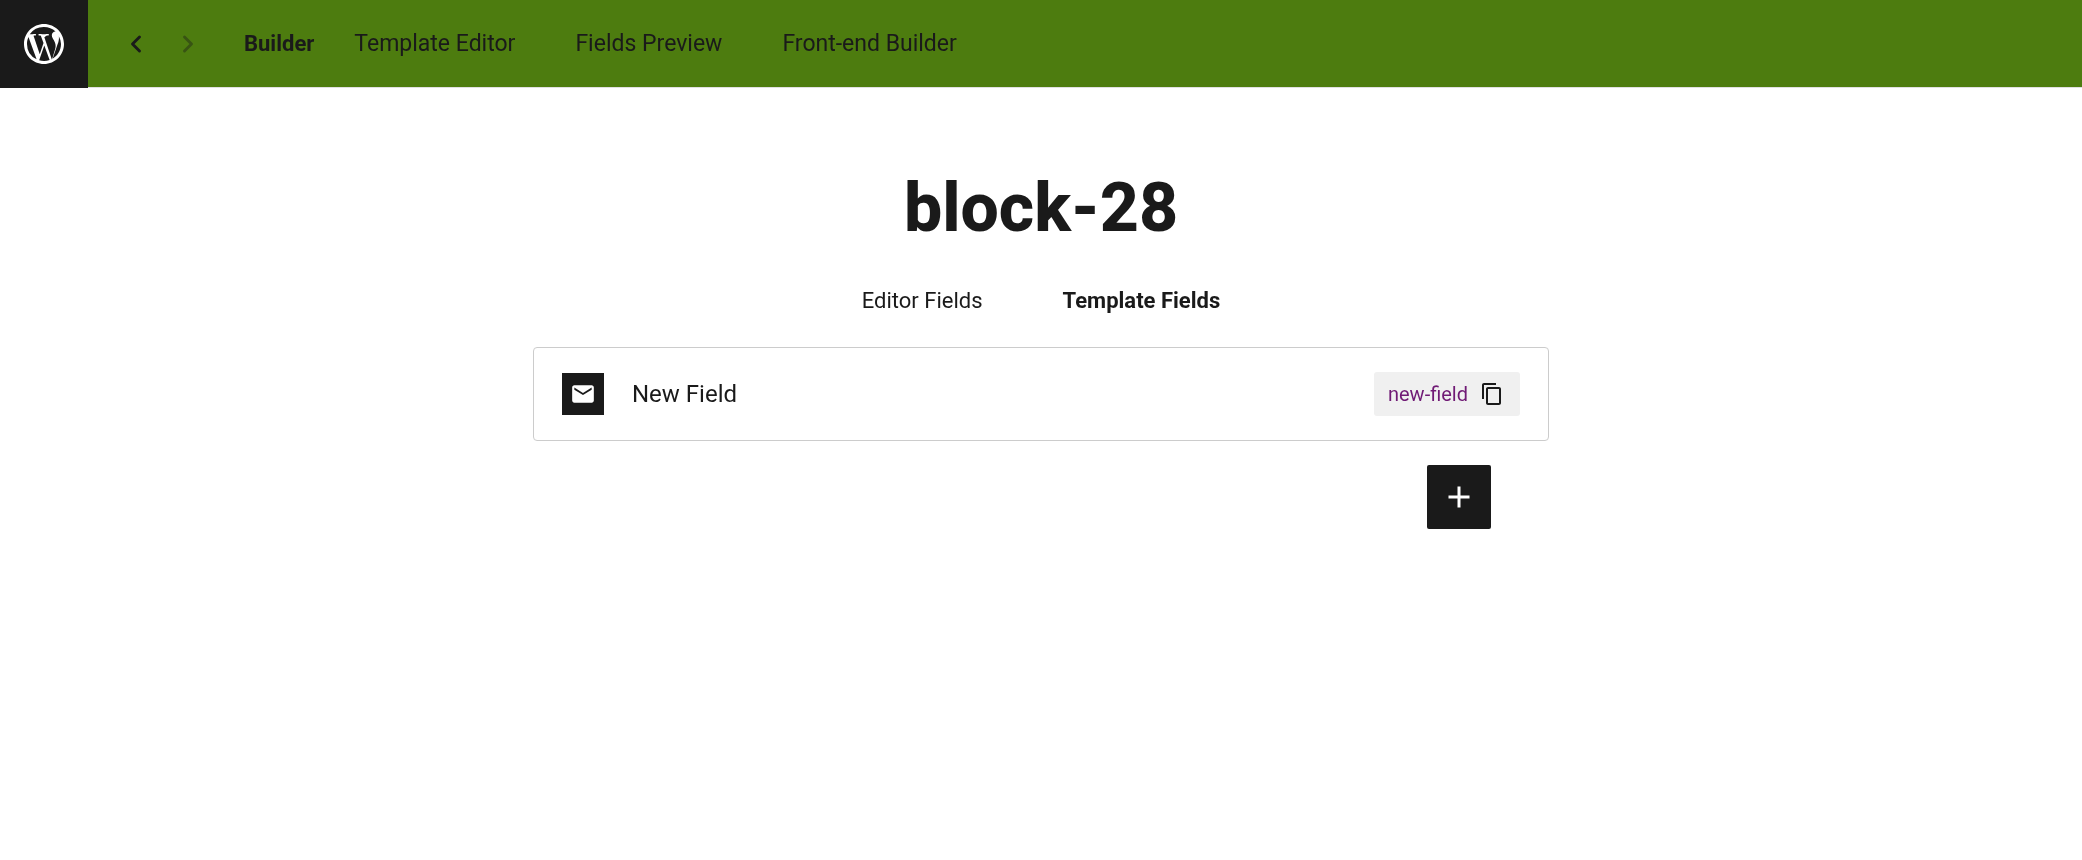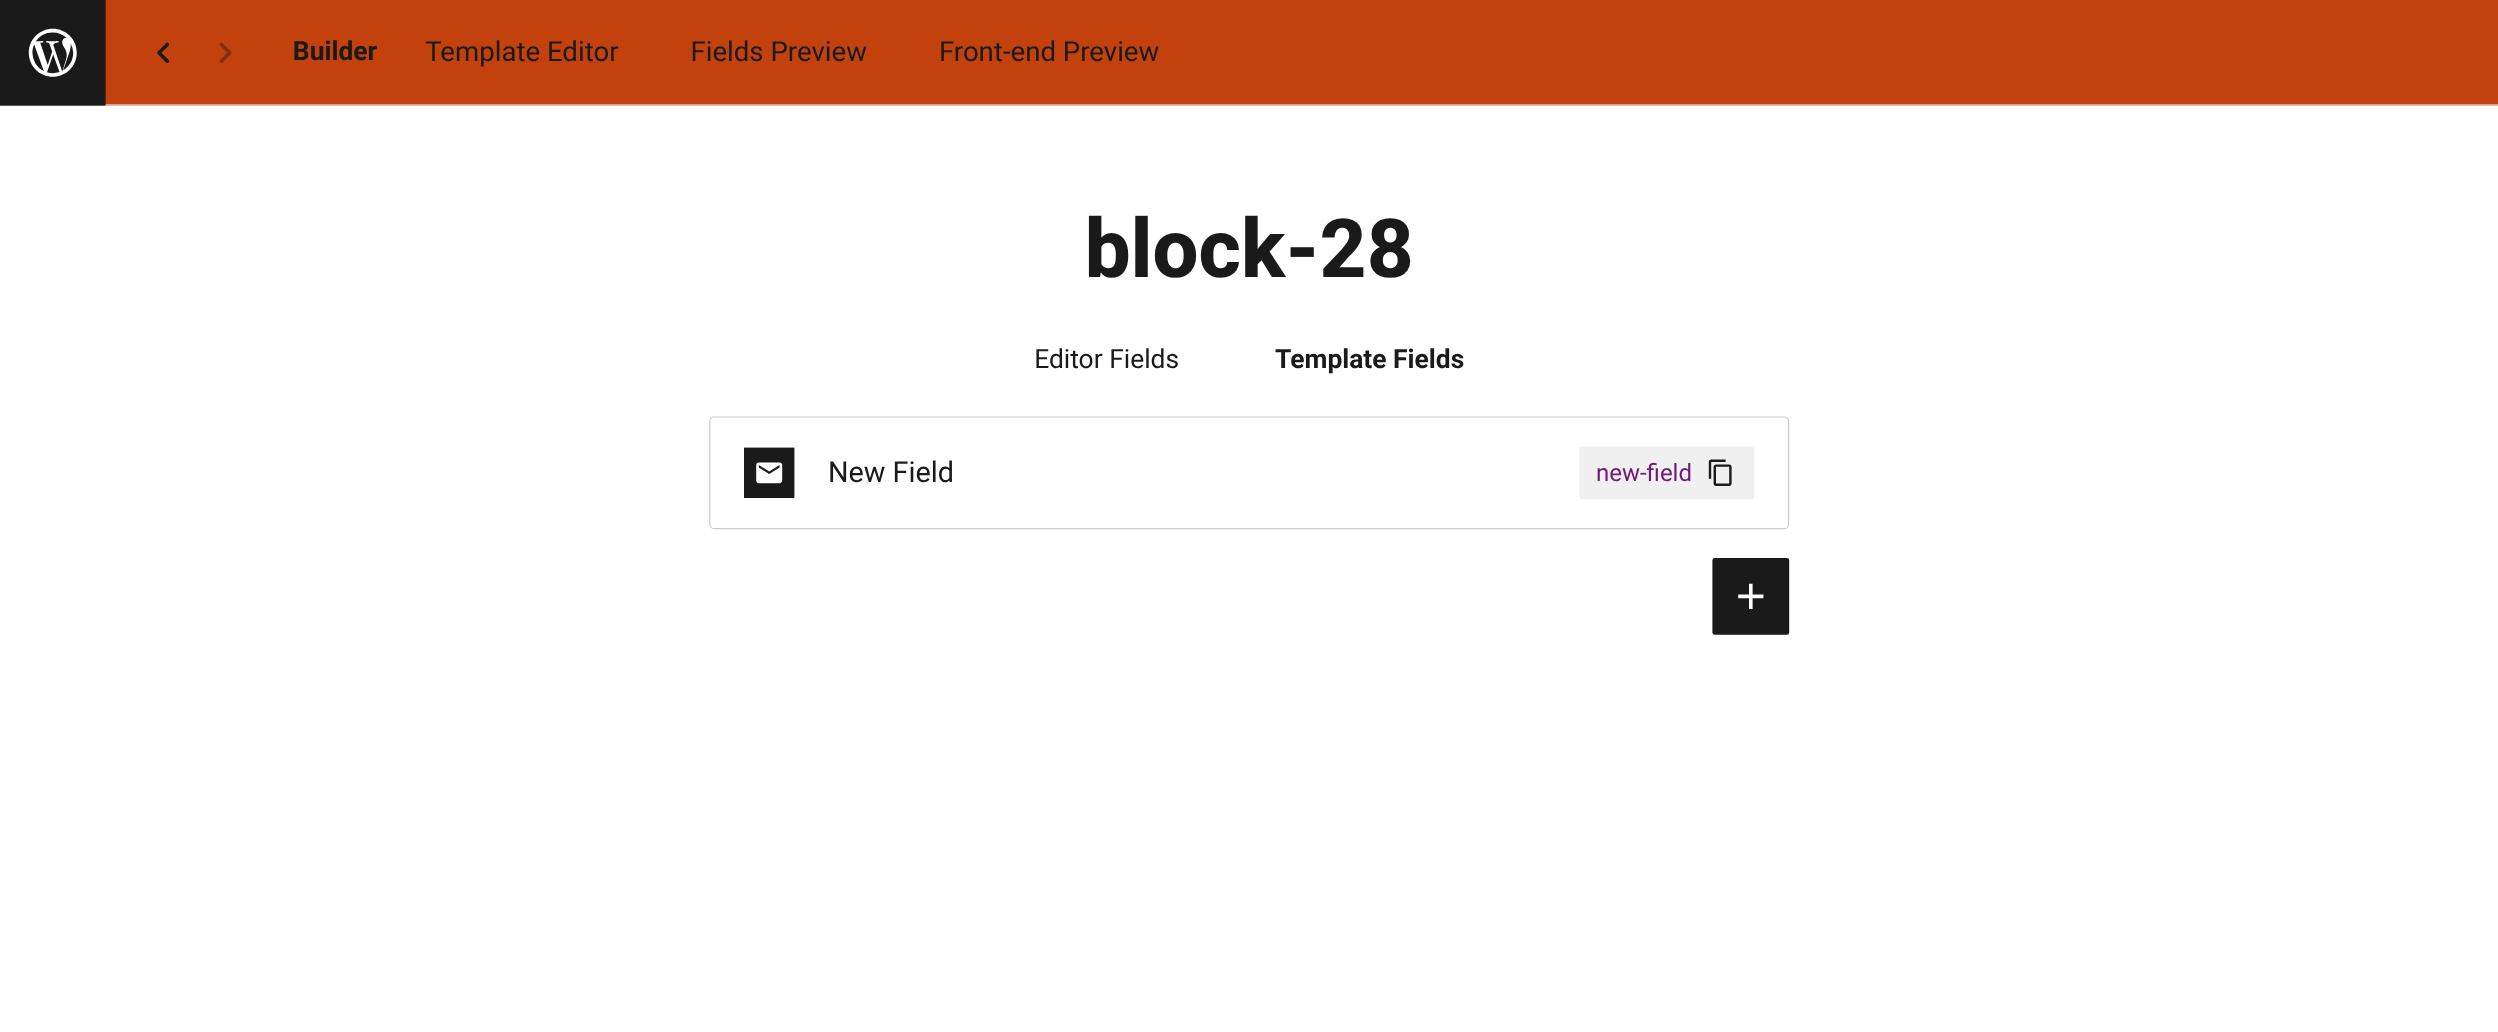--- a/index.html
+++ b/index.html
@@ -15,21 +15,21 @@
       height: 860px;
       overflow: hidden;
     }
 
     
     .topbar {
       display: flex;
       align-items: center;
       height: 88px;
       border-bottom: 1px solid #e0e0e0;
-      background: #c2410c;
+      background: #4d7c0f;
     }
 
     .wp-logo {
       width: 88px;
       height: 88px;
       background: #1a1a1a;
       display: flex;
       align-items: center;
       justify-content: center;
       flex-shrink: 0;
@@ -119,21 +119,21 @@
     .tab.active {
       font-weight: 700;
     }
 
     .tab:not(.active) {
       font-weight: 400;
     }
 
     
     .field-card {
-      width: 900px;
+      width: 1016px;
       border: 1.5px solid #ccc;
       border-radius: 4px;
       display: flex;
       align-items: center;
       padding: 24px 28px;
       background: #fff;
       position: relative;
     }
 
     .field-icon {
@@ -227,21 +227,21 @@
         <polyline points="9 18 15 12 9 6"></polyline>
       </svg>
     </div>
   </div>
 
   <span class="nav-label">Builder</span>
 
   <nav class="nav-links">
     <a class="nav-link">Template Editor</a>
     <a class="nav-link">Fields Preview</a>
-    <a class="nav-link">Front-end Preview</a>
+    <a class="nav-link">Front-end Builder</a>
   </nav>
 </div>
 
 <div class="main-content">
   <h1 class="page-title">block-28</h1>
 
   <div class="tabs">
     <span class="tab">Editor Fields</span>
     <span class="tab active">Template Fields</span>
   </div>

